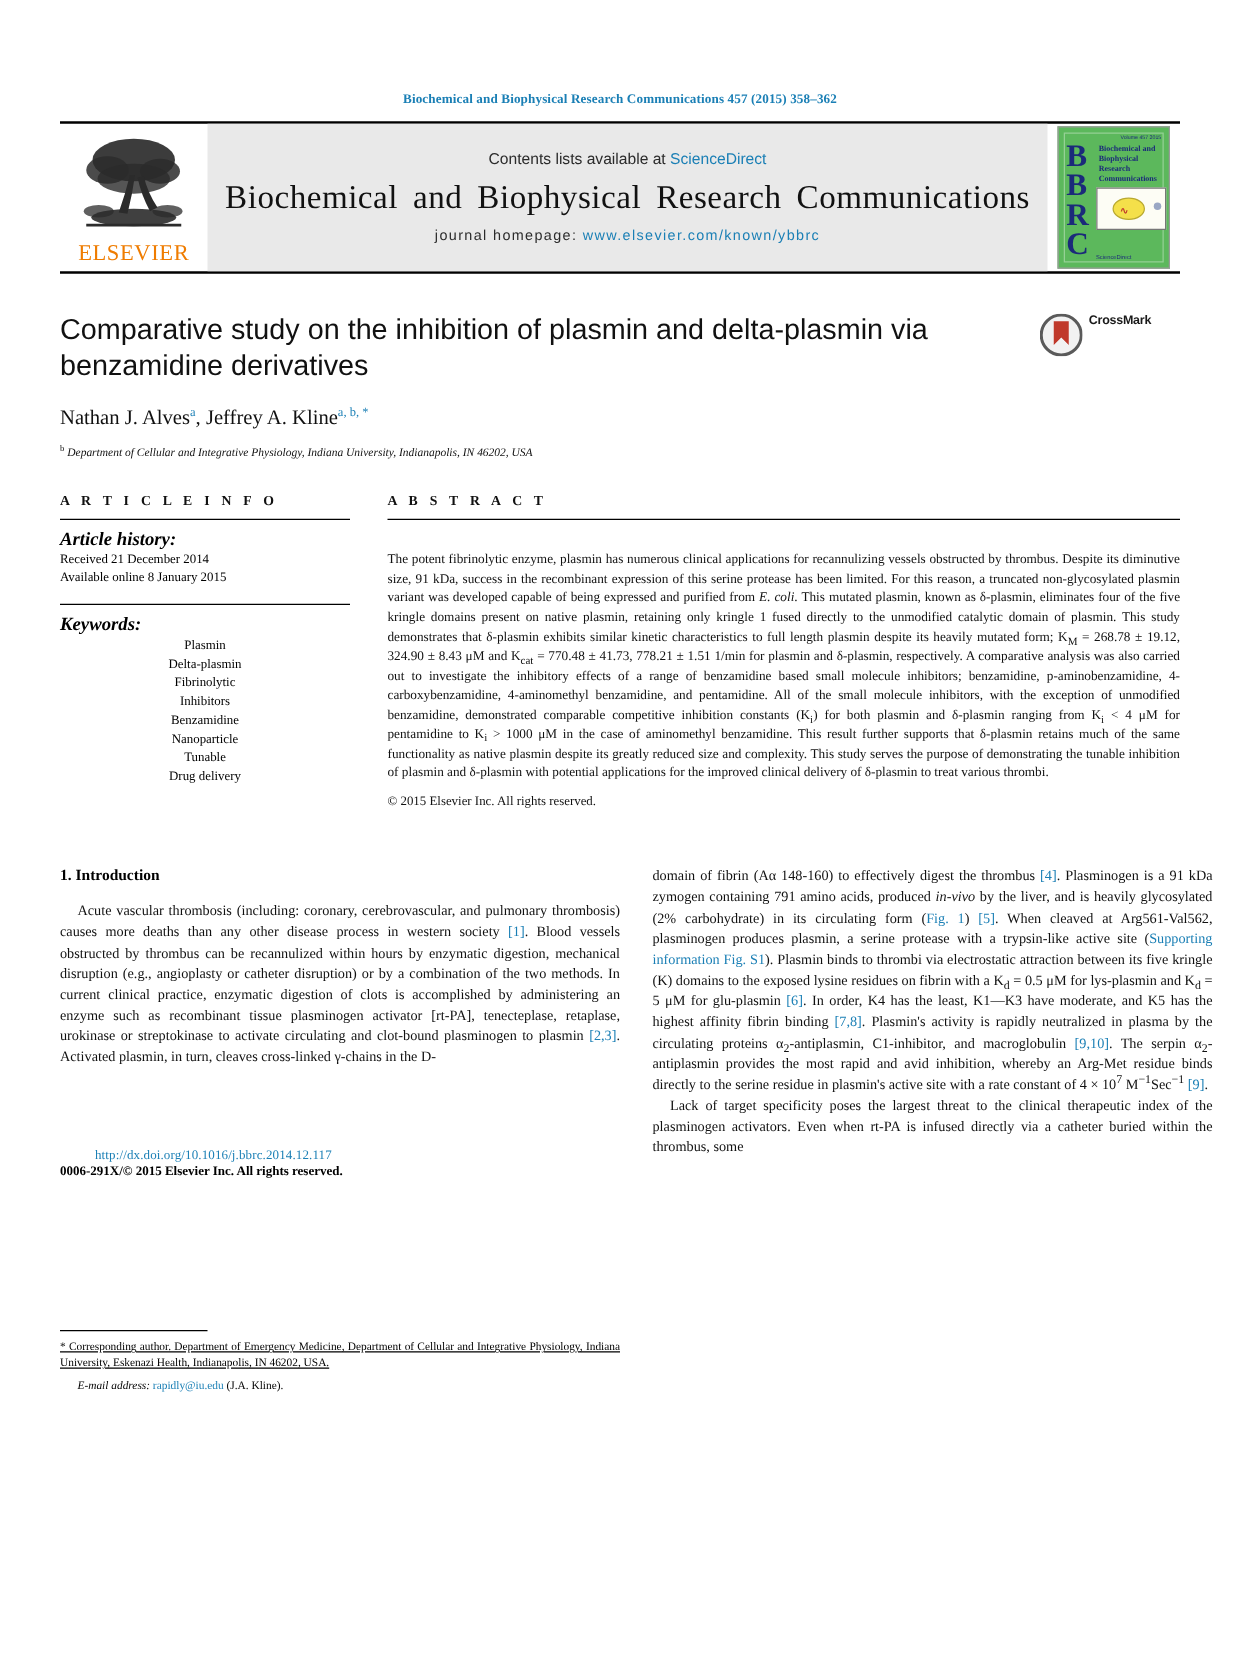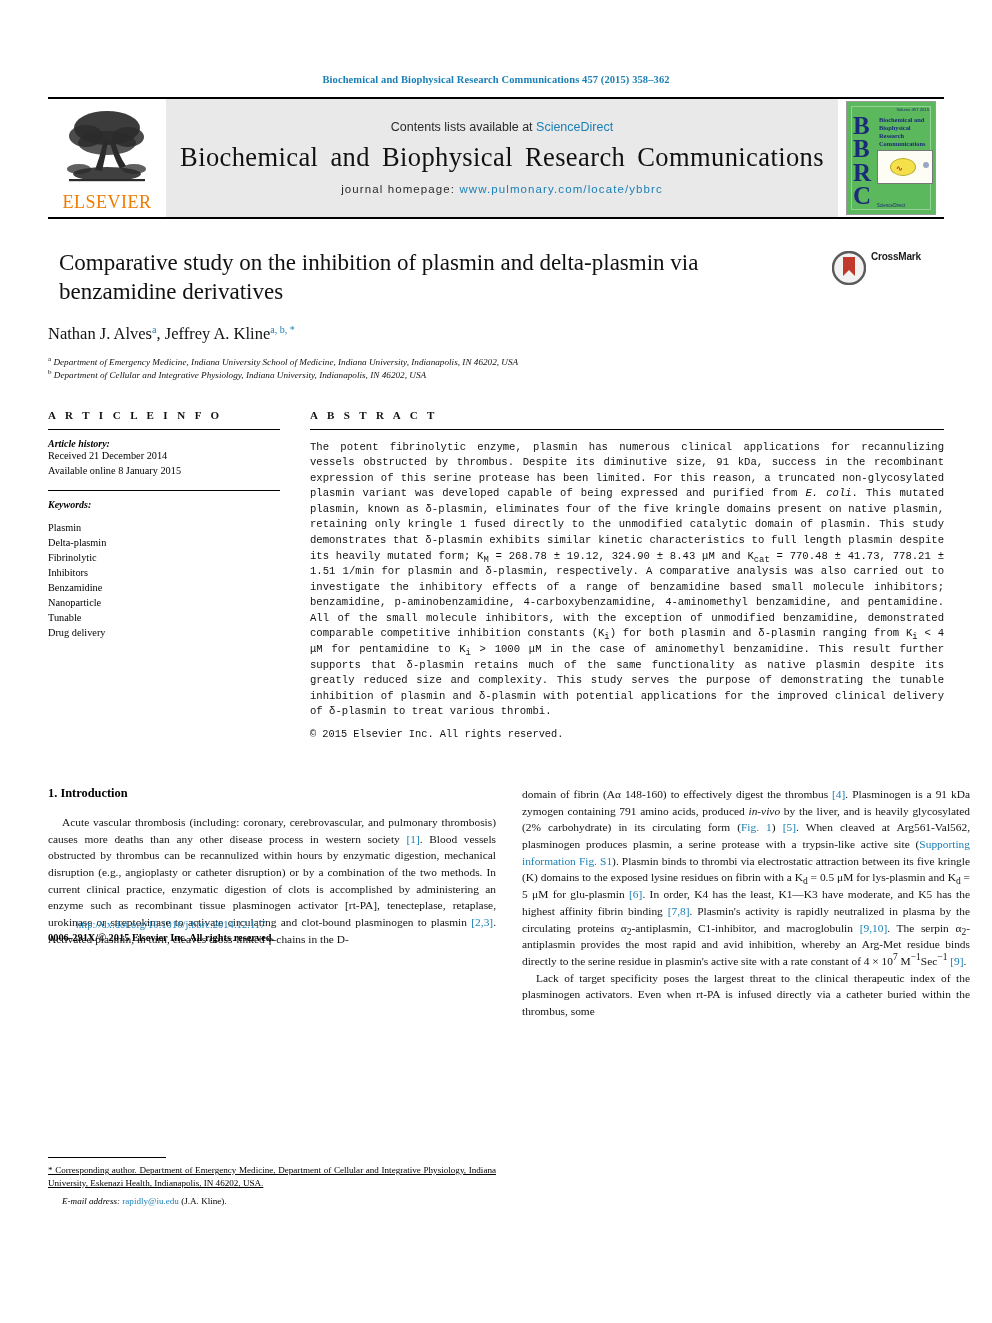--- a/index.html
+++ b/index.html
@@ -186,26 +186,26 @@
     font-size: 4.6px;
   }
 
   
   .title-block {
     margin-top: 30px;
     position: relative;
     padding-right: 120px;
   }
   .article-title {
-    font-family: Liberation Serif, serif;
+    font-family: Liberation Sans, sans-serif;
     font-size: 23px;
     line-height: 1.26;
     font-weight: normal;
     color: #111;
-    margin: 11px;
+    margin: 0;
   }
   .authors {
     font-family: "Liberation Serif", serif;
     font-size: 16.5px;
     margin-top: 17px;
     color: #111;
   }
   .authors sup, .affil-mark {
     color: #1a7fb5;
     font-size: 10px;
@@ -255,43 +255,43 @@
   }
   .rule-thick {
     border-top: 1.6px solid #000;
     margin-top: 8px;
   }
   .rule-thin {
     border-top: 1.1px solid #000;
     margin: 12px 0 0 0;
   }
   .hist-label, .kw-label {
-    font-size: 10px;
+    font-size: 15px;
     font-style: italic;
     font-weight: bold;
     margin-top: 8px;
   }
   .info-line {
     font-size: 10.3px;
     line-height: 1.45;
   }
   .kw-list {
-    margin-top: 11px;
+    margin-top: 1px;
+    text-align: center;
   }
   .kw-list div {
     font-size: 10.3px;
     line-height: 1.45;
   }
   .abstract-body {
-    margin-top: 10px;
+    margin-top: 24px;
     font-size: 10.6px;
     line-height: 1.47;
     text-align: justify;
     color: #111;
-    font-family: Liberation Mono, monospace;
   }
   .abstract-body p { margin: 0; }
   .copyright-line {
     text-align: left;
     font-size: 10.3px;
     margin-top: 7px;
   }
 
   
   .body-cols {
@@ -395,21 +395,21 @@
       </svg>
       <div class="elsevier-word">ELSEVIER</div>
     </div>
 
     <div class="masthead-center">
       <div class="contents-line">
         <span>Contents lists available at </span><span class="sd">ScienceDirect</span>
       </div>
       <div class="journal-title">Biochemical and Biophysical Research Communications</div>
       <div class="homepage-line">
-        <span>journal homepage: </span><span class="url">www.pulmonary.com/locate/ybbrc</span>
+        <span>journal homepage: </span><span class="url">www.elsevier.com/known/ybbrc</span>
       </div>
     </div>
 
     <div class="cover-wrap">
       <div class="cover">
         <div class="cover-inner-frame"></div>
         <div class="cover-top-text">Volume 457  2015</div>
         <div class="cover-bbrc">B<br>B<br>R<br>C</div>
         <div class="cover-journal-name">Biochemical and Biophysical Research Communications</div>
         <div class="cover-art">
@@ -432,21 +432,20 @@
       <span class="crossmark-label">CrossMark</span>
     </div>
 
     <h1 class="article-title">Comparative study on the inhibition of plasmin and delta-plasmin via benzamidine derivatives</h1>
 
     <div class="authors">
       <span>Nathan J. Alves</span><sup>a</sup>, <span>Jeffrey A. Kline</span><sup>a, b, *</sup>
     </div>
 
     <div class="affiliations">
-      <div><sup>a</sup> <span>Department of Emergency Medicine, Indiana University School of Medicine, Indiana University, Indianapolis, IN 46202, USA</span></div>
       <div><sup>b</sup> <span>Department of Cellular and Integrative Physiology, Indiana University, Indianapolis, IN 46202, USA</span></div>
     </div>
   </div>
 
   <div class="info-abstract">
 
     <div class="col-info">
       <div class="sec-head">A R T I C L E  I N F O</div>
       <div class="rule-thick"></div>
       <div class="hist-label">Article history:</div>

